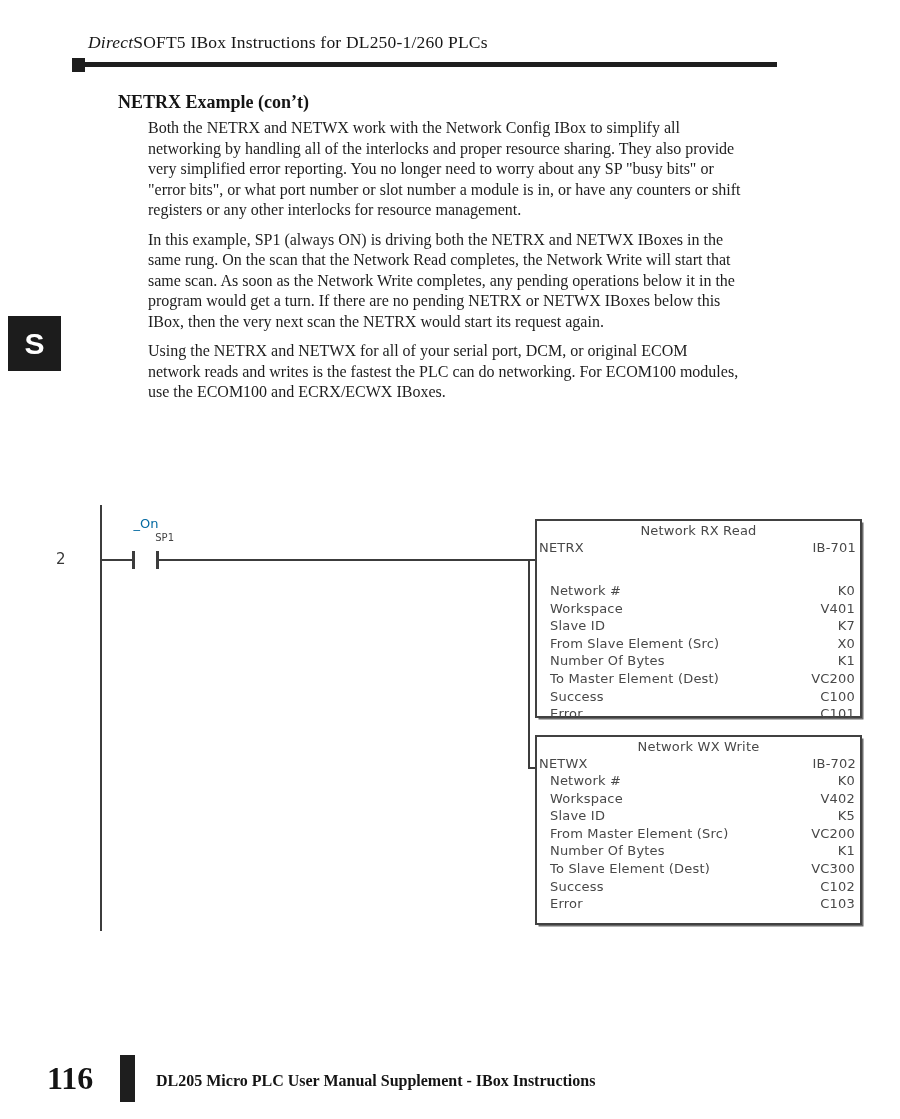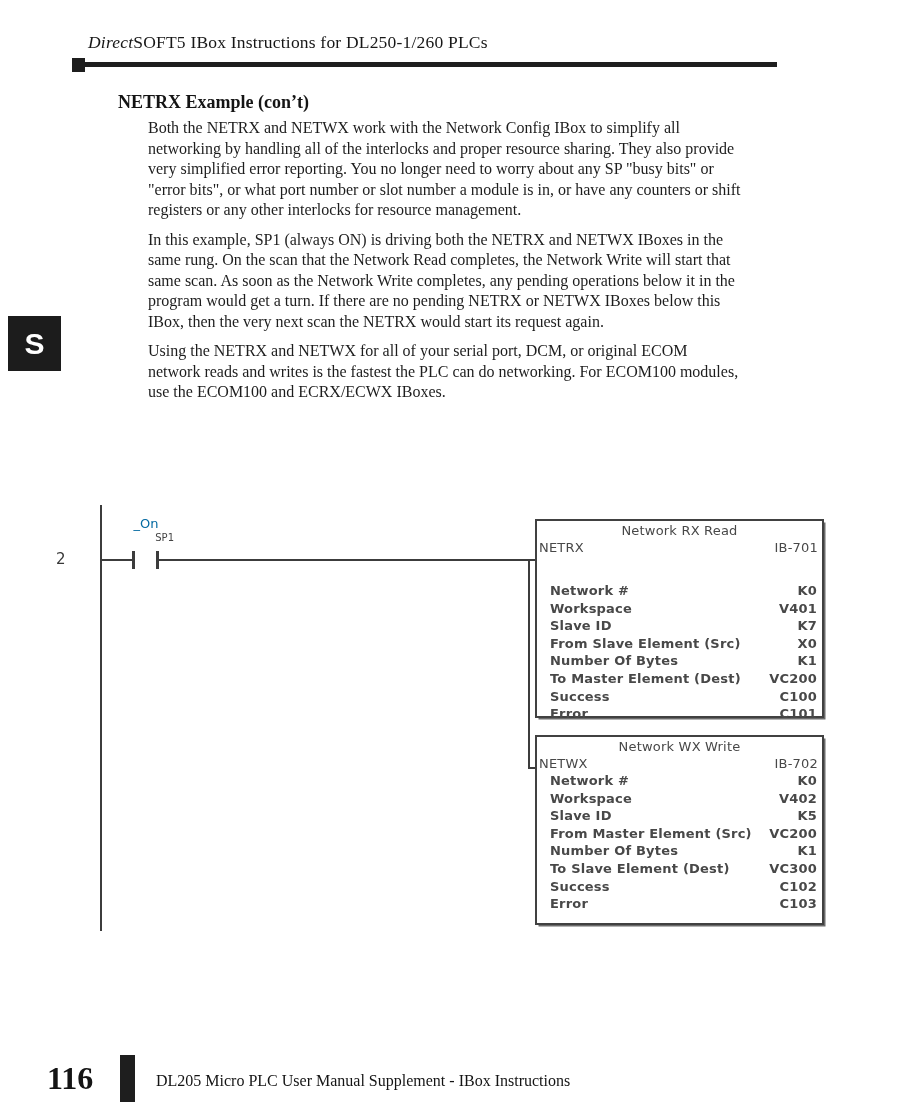--- a/index.html
+++ b/index.html
@@ -69,53 +69,53 @@
   .contact-tag{
     position:absolute;left:118px;top:516px;width:56px;
     text-align:center;font-size:13px;color:#0369a1;
   }
   .contact-name{
     position:absolute;left:118px;top:532px;width:56px;
     text-align:right;font-size:10px;color:#444444;
   }
 
   .ibox{
-    position:absolute;left:535px;width:289px;
+    position:absolute;left:535px;width:327px;
     background:#ffffff;
     border:2px solid #414141;
     box-shadow:2.5px 2.5px 0 -1px #6b6b6b;
     box-sizing:border-box;
     font-size:13px;letter-spacing:0.2px;
   }
   .ibox1{top:519px;height:199px;}
   .ibox2{top:735px;height:190px;}
   .ibox-title{text-align:center;line-height:16px;padding-top:2px;}
   .ibox-head{
     display:flex;justify-content:space-between;
     line-height:17px;padding:0 4px 0 2px;
   }
   .ibox-spacer{height:26px;}
   .prow{
     display:flex;justify-content:space-between;
     line-height:17.6px;
-    padding-left:13px;padding-right:5px;font-weight:bold;
+    padding-left:13px;padding-right:5px;
   }
 
   
   .pg-num{
     position:absolute;left:47px;top:1060px;
     font-size:32px;font-weight:bold;color:#141414;
   }
   .ftr-bar{
     position:absolute;left:120px;top:1055px;width:15px;height:47px;
     background:#1e1e1e;
   }
   .ftr-text{
     position:absolute;left:156px;top:1072px;
-    font-size:16px;font-weight:normal;color:#141414;white-space:nowrap;
+    font-size:16px;font-weight:bold;color:#141414;white-space:nowrap;
   }
 </style>
 </head>
 <body>
 
 <div class="page">
 
   <div class="hdr-title"><span class="hdr-brand">Direct</span><span>SOFT5 IBox Instructions for DL250-1/260 PLCs</span></div>
   <div class="hdr-square"></div>
   <div class="hdr-bar"></div>

